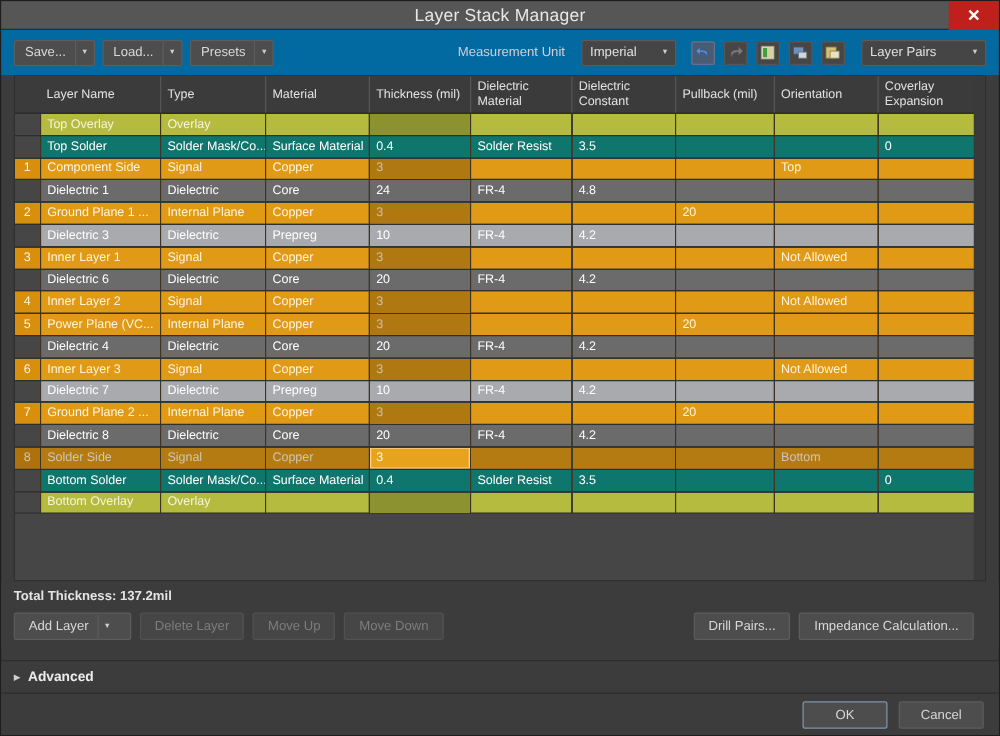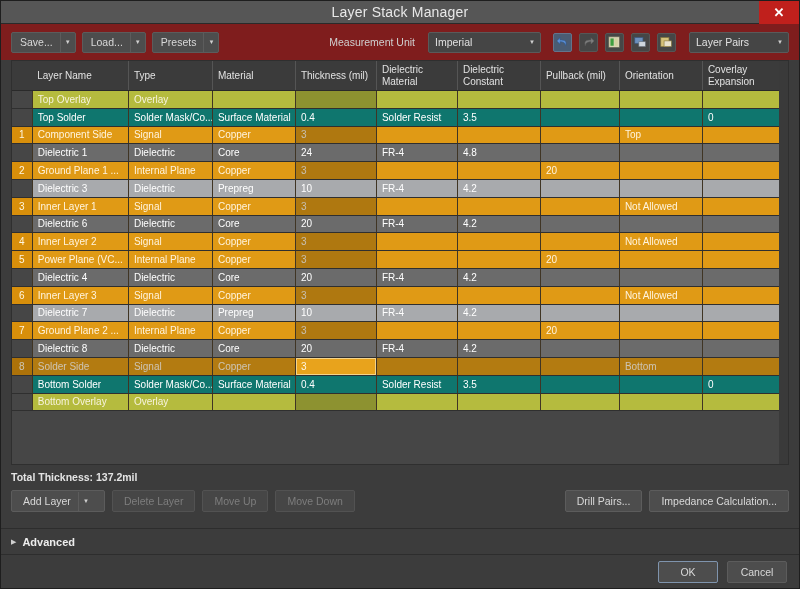--- a/index.html
+++ b/index.html
@@ -32,21 +32,21 @@
     width: 40px; height: 23px;
     background: #c0201c;
     display: flex; align-items: center; justify-content: center;
     cursor: pointer;
   }
   .close-btn span { color: #fff; font-size: 13px; line-height: 1; font-weight: bold; }
 
   
   .toolbar {
     height: 36px; flex: none;
-    background: #7f1d1d;
+    background: #0369a1;
     display: flex; align-items: center;
     padding: 0 10px;
     gap: 6px;
   }
   .btn {
     background: #4d4d4d;
     border: 1px solid #5c5c5c;
     border-radius: 2px;
     color: #d8d8d8;
     font-size: 10.5px;
@@ -75,21 +75,21 @@
     font-size: 10.5px;
     display: flex; align-items: center;
     padding-left: 6px;
     position: relative;
     cursor: pointer;
   }
   .combo .cval { flex: 1 1 auto; }
   .combo .ccaret {
     width: 16px; text-align: center; font-size: 6px; color: #cfcfcf;
   }
-  #unit-combo { width: 113px; }
+  #unit-combo { width: 76px; }
   #pairs-combo { width: 100px; }
   .iconbtn {
     width: 19px; height: 19px;
     border: 1px solid #565656;
     border-radius: 2px;
     background: #464646;
     display: flex; align-items: center; justify-content: center;
     cursor: pointer;
     margin-right: 1px;
   }
@@ -157,21 +157,21 @@
 
   
   .vscroll {
     position: absolute; right: 0; top: 0; bottom: 0;
     width: 9px; background: #3a3a3a;
   }
 
   
   .footer {
     flex: none;
-    padding: 6px 10px 8px 10px;
+    padding: 6px 20px 8px 10px;
     display: flex; flex-direction: column;
     background: #3c3c3c;
     justify-content: flex-end;
   }
   .total {
     font-size: 10.5px; color: #e4e4e4;
     margin-bottom: 7px; font-weight: bold;
   }
   .footrow { display: flex; align-items: center; gap: 7px; }
   .btn.disabled { color: #7d7d7d; background: #464646; border-color: #525252; cursor: default; }
@@ -190,21 +190,21 @@
   .advbar .lbl { font-size: 11px; color: #ededed; font-weight: bold; }
 
   .dlgbar {
     flex: none;
     height: 34px;
     background: #3c3c3c;
     border-top: 1px solid #2d2d2d;
     display: flex; align-items: center; justify-content: flex-end;
     padding: 0 12px; gap: 9px;
   }
-  .btn.dlg { height: 22px; width: 60px; justify-content: center; }
+  .btn.dlg { height: 22px; width: 68px; justify-content: center; }
   .btn.default { border: 1px solid #7f94ad; }
 </style>
 </head>
 <body>
 
 <div class="window">
 
   <div class="titlebar">
     <div class="titlebar-text">Layer Stack Manager</div>
     <div class="close-btn">

